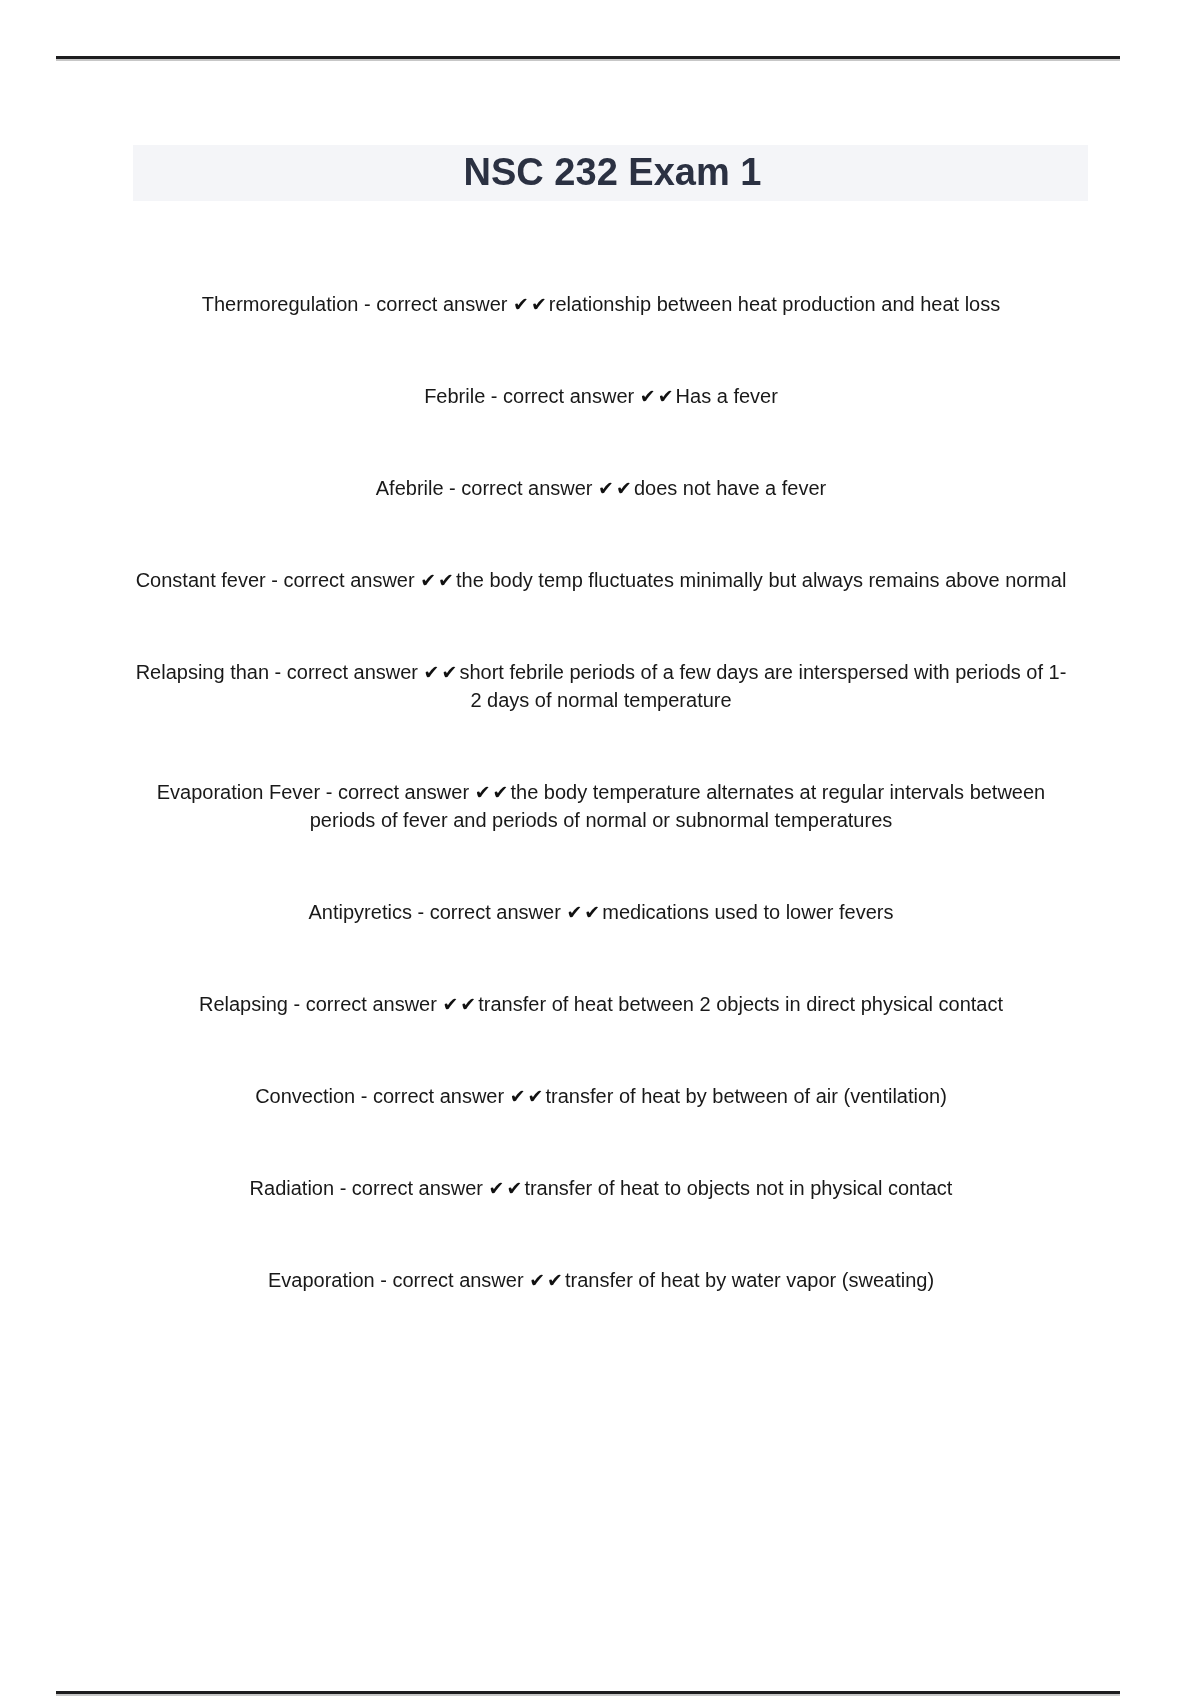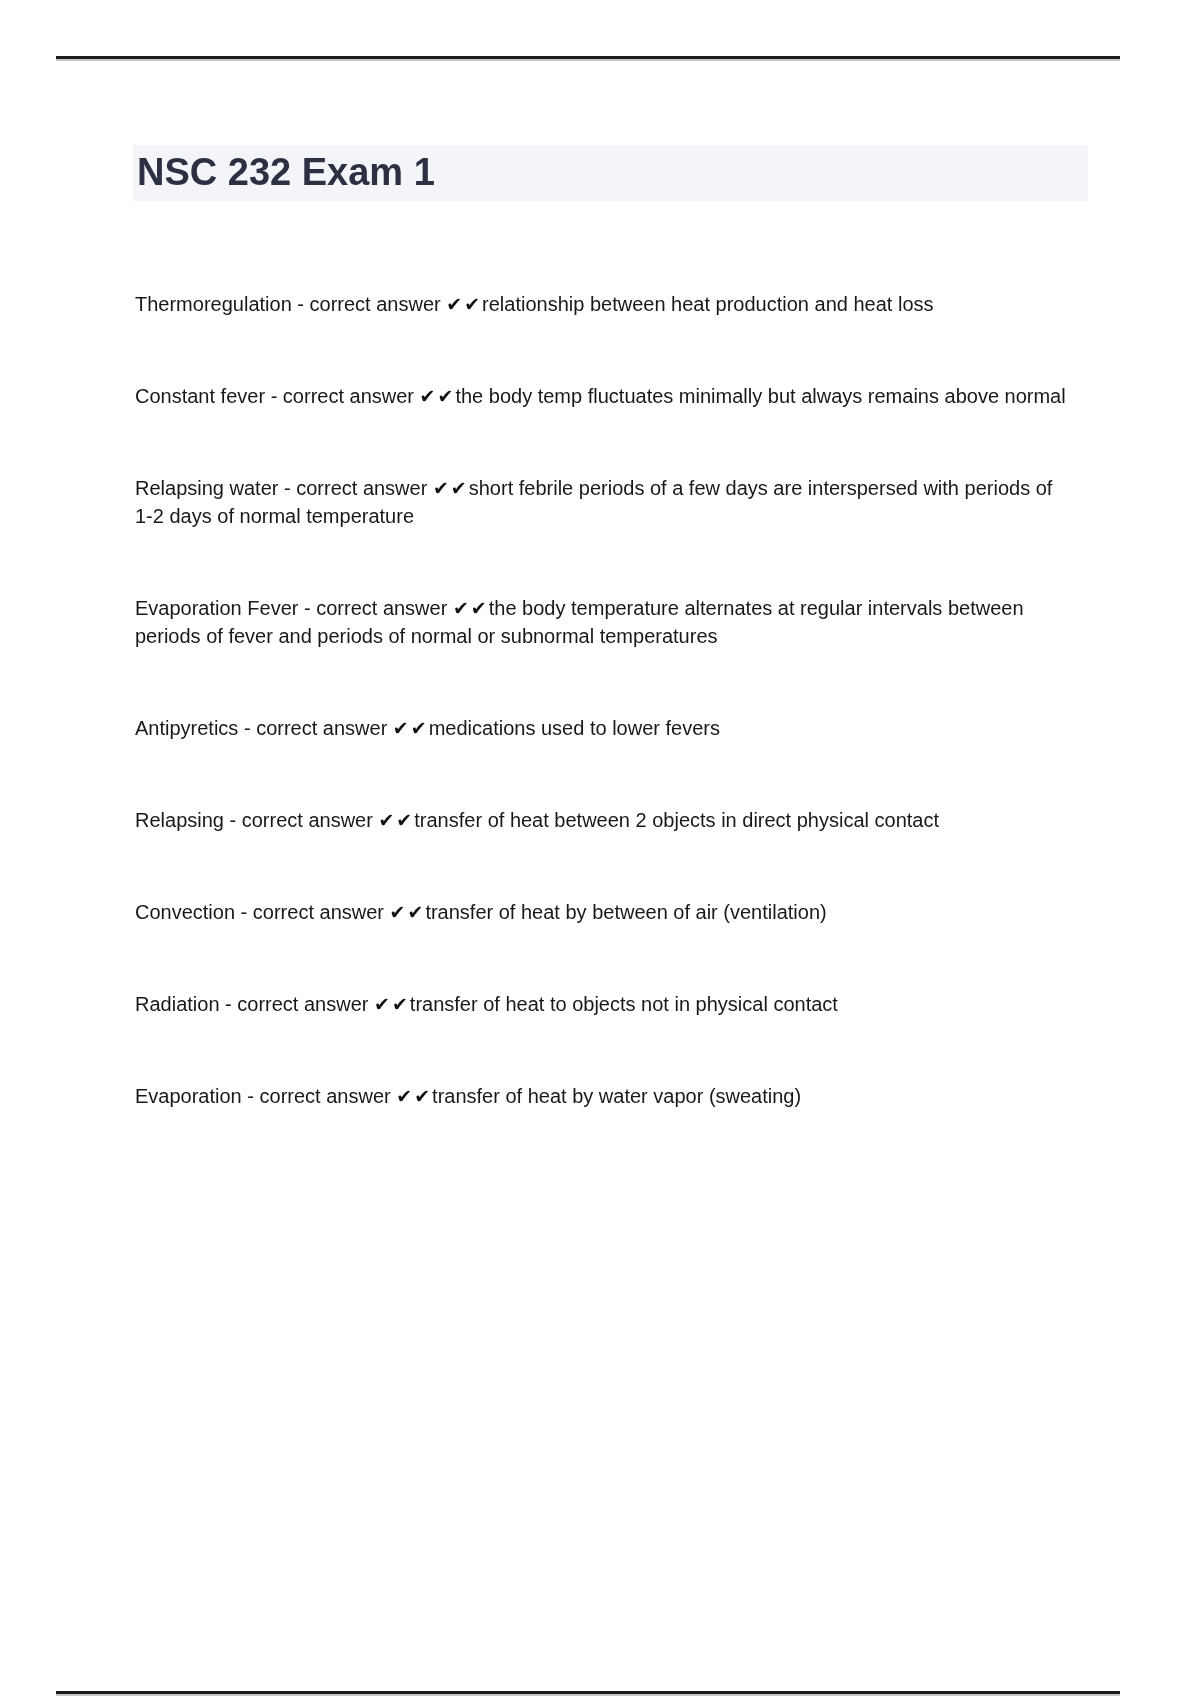--- a/index.html
+++ b/index.html
@@ -3,20 +3,21 @@
 <meta charset="utf-8">
 <style>
   html, body { margin: 0; padding: 0; background: #ffffff; }
   .page {
     position: relative;
     width: 1120px;
     height: 1700px;
     background: var(--page-background, #ffffff);
     font-family: "Liberation Sans", sans-serif;
     overflow: hidden;
+    text-align: center;
   }
   .rule {
     position: absolute;
     left: 56px;
     width: 1088px;
     height: 3px;
     background: var(--rule, #1d1d1f);
     box-shadow: 0 2px 0 rgba(130,130,130,0.45);
   }
   .rule-top { top: 56px; }
@@ -56,26 +57,28 @@
 </style>
 </head>
 <body>
 
 <div class="page">
   <div class="rule rule-top"></div>
   <h1 class="title">NSC 232 Exam 1</h1>
   <main class="content">
   <p class="qa"><span>Thermoregulation</span><span> - correct answer </span><span class="checks">✔✔</span><span>relationship between heat production and heat loss</span></p>
 
+  <p class="qa"><span>Febrile</span><span> - correct answer </span><span class="checks">✔✔</span><span>Has a fever</span></p>
 
+  <p class="qa"><span>Afebrile</span><span> - correct answer </span><span class="checks">✔✔</span><span>does not have a fever</span></p>
 
   <p class="qa"><span>Constant fever</span><span> - correct answer </span><span class="checks">✔✔</span><span>the body temp fluctuates minimally but always remains above normal</span></p>
 
 
-  <p class="qa"><span>Relapsing water</span><span> - correct answer </span><span class="checks">✔✔</span><span>short febrile periods of a few days are interspersed with periods of 1-2 days of normal temperature</span></p>
+  <p class="qa"><span>Relapsing than</span><span> - correct answer </span><span class="checks">✔✔</span><span>short febrile periods of a few days are interspersed with periods of 1-2 days of normal temperature</span></p>
 
   <p class="qa"><span>Evaporation Fever</span><span> - correct answer </span><span class="checks">✔✔</span><span>the body temperature alternates at regular intervals between periods of fever and periods of normal or subnormal temperatures</span></p>
 
   <p class="qa"><span>Antipyretics</span><span> - correct answer </span><span class="checks">✔✔</span><span>medications used to lower fevers</span></p>
 
   <p class="qa"><span>Relapsing</span><span> - correct answer </span><span class="checks">✔✔</span><span>transfer of heat between 2 objects in direct physical contact</span></p>
 
   <p class="qa"><span>Convection</span><span> - correct answer </span><span class="checks">✔✔</span><span>transfer of heat by between of air (ventilation)</span></p>
 
   <p class="qa"><span>Radiation</span><span> - correct answer </span><span class="checks">✔✔</span><span>transfer of heat to objects not in physical contact</span></p>

